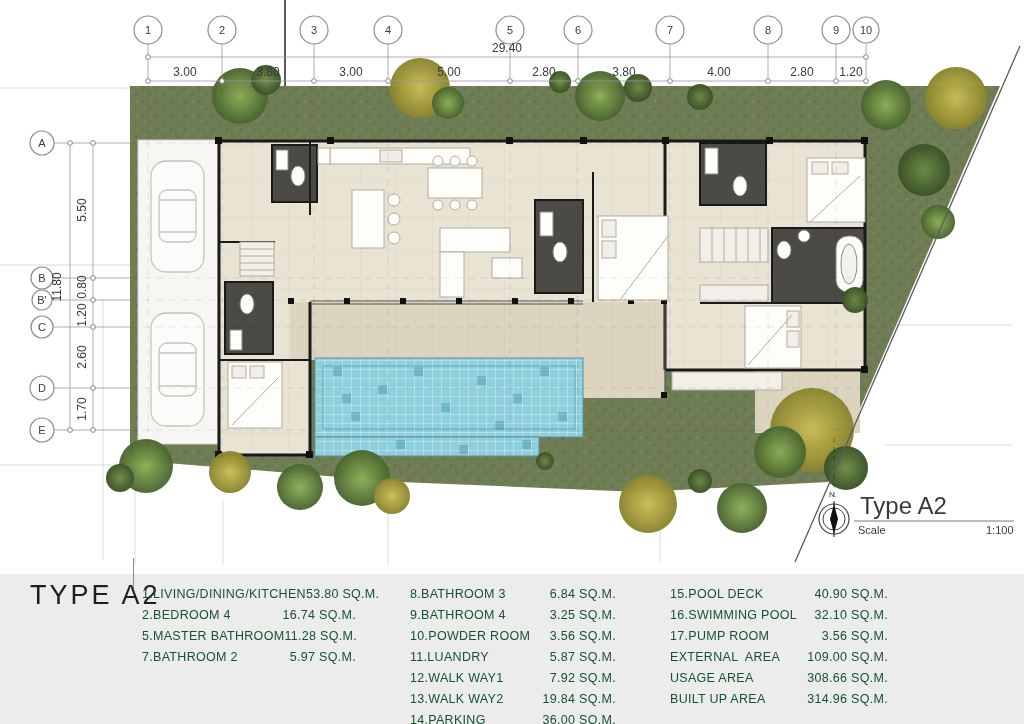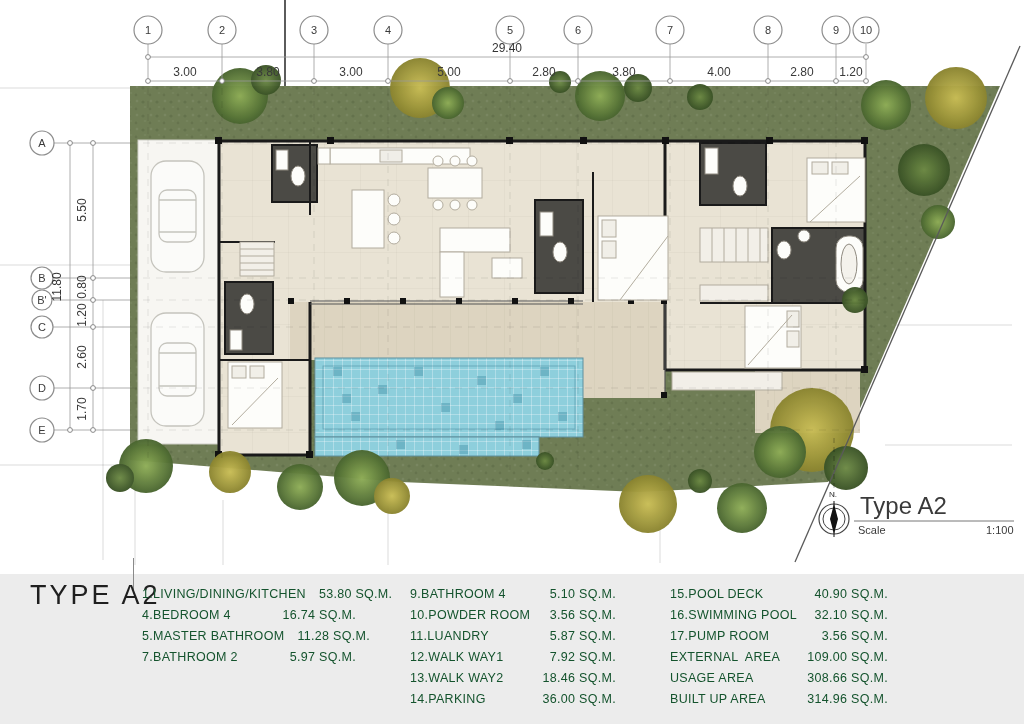--- a/index.html
+++ b/index.html
@@ -12,21 +12,21 @@
   
   #legend{position:absolute;left:0;top:574px;width:1024px;height:150px;background:#ececec;}
   #legend-heading{position:absolute;left:30px;top:6px;font-size:27px;letter-spacing:3px;color:#1f1f1f;font-weight:500;}
   #legend-divider{position:absolute;left:133px;top:-16px;width:1px;height:36px;background:#8a8a8a;}
   .lcol{position:absolute;top:10px;}
   .lcol-0{left:142px;width:214px;}
   .lcol-1{left:410px;width:206px;}
   .lcol-2{left:670px;width:218px;}
   .lrow{display:flex;justify-content:space-between;height:21px;line-height:21px;font-size:12.5px;color:#14532d;letter-spacing:.3px;}
   .llabel{white-space:pre;}
-  .lvalue{white-space:pre;text-align:right;margin-left:13px;}
+  .lvalue{white-space:pre;text-align:right;}
 </style>
 </head>
 <body>
 
 <div id="stage">
 
 <svg id="plan-svg" width="1024" height="724" viewBox="0 0 1024 724">
   <defs>
     <pattern id="gr" width="14" height="14" patternUnits="userSpaceOnUse">
       <rect width="14" height="14" fill="#6f7d55"></rect>
@@ -449,52 +449,56 @@
 
 <div id="legend">
   <div id="legend-divider"></div>
   <div id="legend-heading">TYPE A2</div>
   <div class="lcol lcol-0">
         <div class="lrow">
           <span class="llabel">1.LIVING/DINING/KITCHEN</span>
           <span class="lvalue">53.80 SQ.M.</span>
         </div>
         <div class="lrow">
-          <span class="llabel">4.BEDROOM 4</span>
+          <span class="llabel">2.BEDROOM 4</span>
           <span class="lvalue">16.74 SQ.M.</span>
         </div>
         <div class="lrow">
           <span class="llabel">5.MASTER BATHROOM</span>
           <span class="lvalue">11.28 SQ.M.</span>
         </div>
         <div class="lrow">
           <span class="llabel">7.BATHROOM 2</span>
           <span class="lvalue">5.97 SQ.M.</span>
         </div>
       </div>
   <div class="lcol lcol-1">
         <div class="lrow">
+          <span class="llabel">8.BATHROOM 3</span>
+          <span class="lvalue">6.84 SQ.M.</span>
+        </div>
+        <div class="lrow">
           <span class="llabel">9.BATHROOM 4</span>
-          <span class="lvalue">5.10 SQ.M.</span>
+          <span class="lvalue">3.25 SQ.M.</span>
         </div>
         <div class="lrow">
           <span class="llabel">10.POWDER ROOM</span>
           <span class="lvalue">3.56 SQ.M.</span>
         </div>
         <div class="lrow">
           <span class="llabel">11.LUANDRY</span>
           <span class="lvalue">5.87 SQ.M.</span>
         </div>
         <div class="lrow">
           <span class="llabel">12.WALK WAY1</span>
           <span class="lvalue">7.92 SQ.M.</span>
         </div>
         <div class="lrow">
           <span class="llabel">13.WALK WAY2</span>
-          <span class="lvalue">18.46 SQ.M.</span>
+          <span class="lvalue">19.84 SQ.M.</span>
         </div>
         <div class="lrow">
           <span class="llabel">14.PARKING</span>
           <span class="lvalue">36.00 SQ.M.</span>
         </div>
       </div>
   <div class="lcol lcol-2">
         <div class="lrow">
           <span class="llabel">15.POOL DECK</span>
           <span class="lvalue">40.90 SQ.M.</span>

